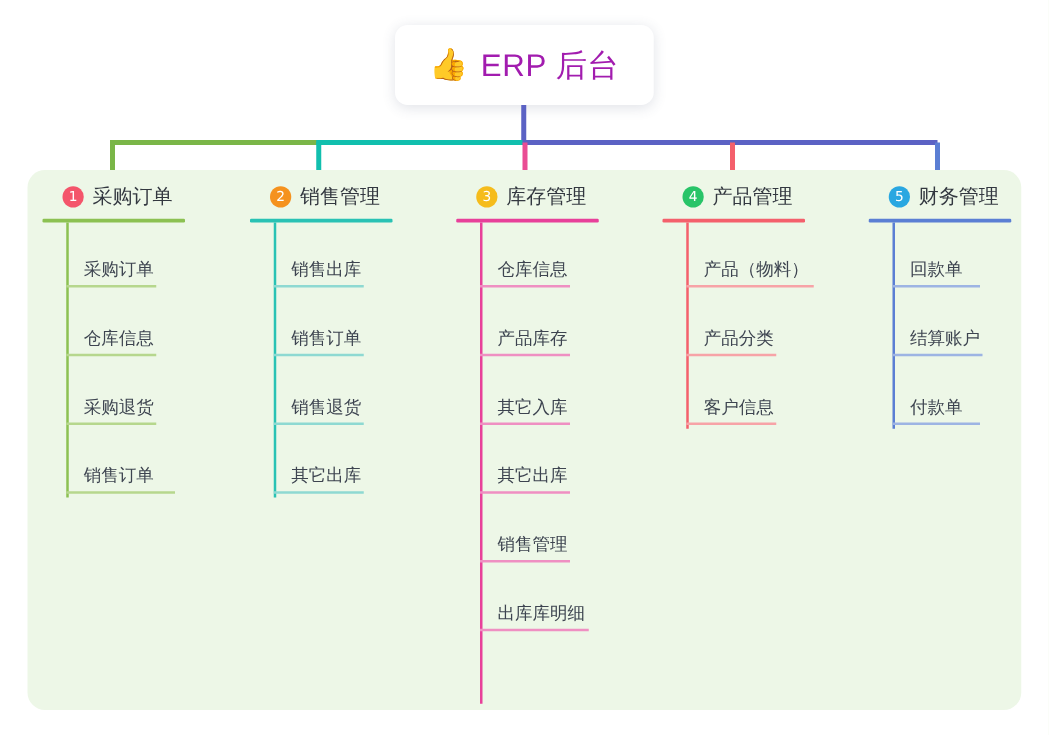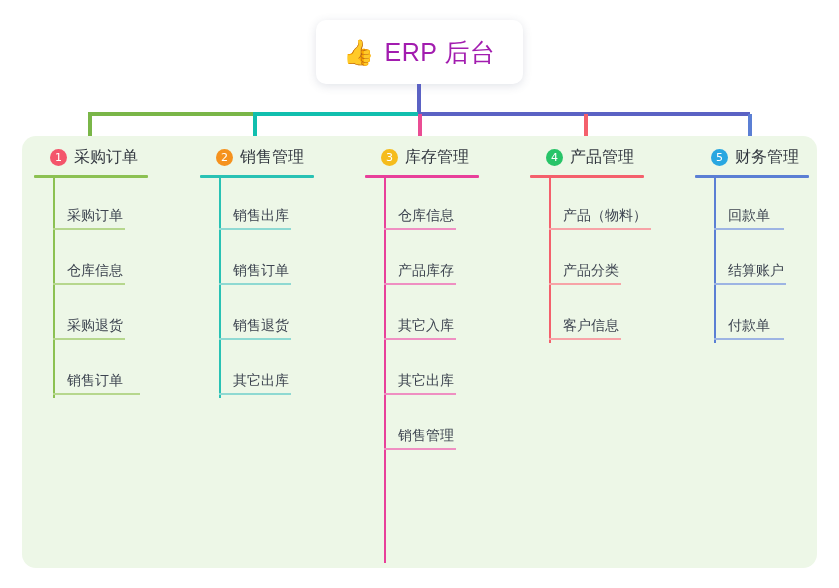--- a/index.html
+++ b/index.html
@@ -242,20 +242,24 @@
             <div class="leaf-line" style="background: rgb(239, 143, 194); width: 72px;"></div>
           </div>
           <div class="leaf">
             <span class="leaf-label">其它出库</span>
             <div class="leaf-line" style="background: rgb(239, 143, 194); width: 72px;"></div>
           </div>
           <div class="leaf">
             <span class="leaf-label">销售管理</span>
             <div class="leaf-line" style="background: rgb(239, 143, 194); width: 72px;"></div>
           </div>
+          <div class="leaf">
+            <span class="leaf-label">出库库明细</span>
+            <div class="leaf-line" style="background: rgb(239, 143, 194); width: 87px;"></div>
+          </div>
         </div>
       </div>
       <div class="branch" style="left: 530px;">
         <div class="branch-head">
           <span class="badge" style="background: rgb(40, 196, 104);">4</span>
           <span class="branch-title">产品管理</span>
         </div>
         <div class="branch-underline" style="background: rgb(244, 96, 108); width: 114px;"></div>
         <div class="branch-body">
           <div class="stem" style="background: rgb(244, 96, 108); height: 165px;"></div>

